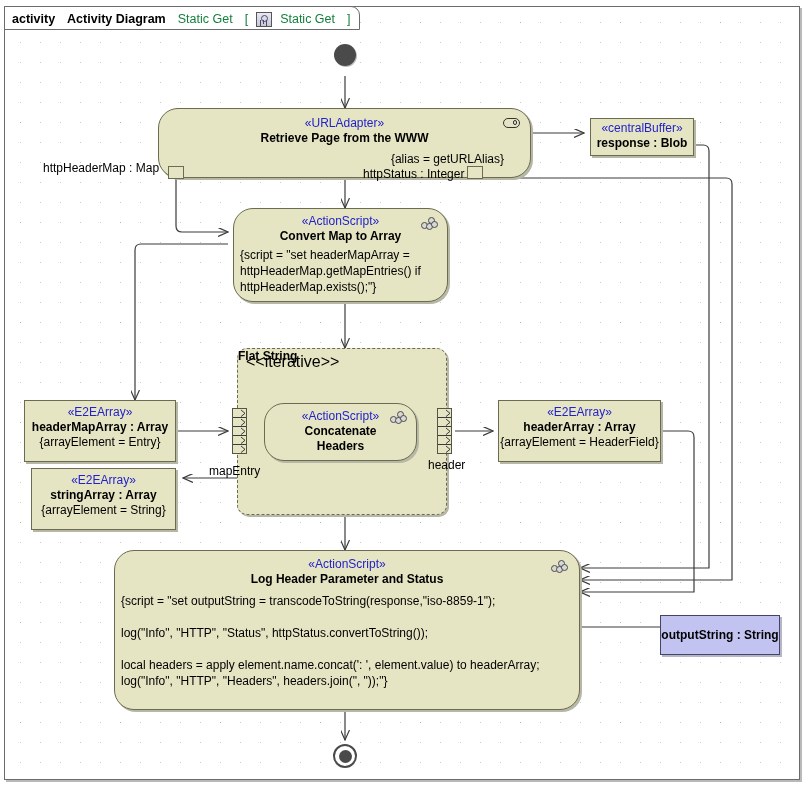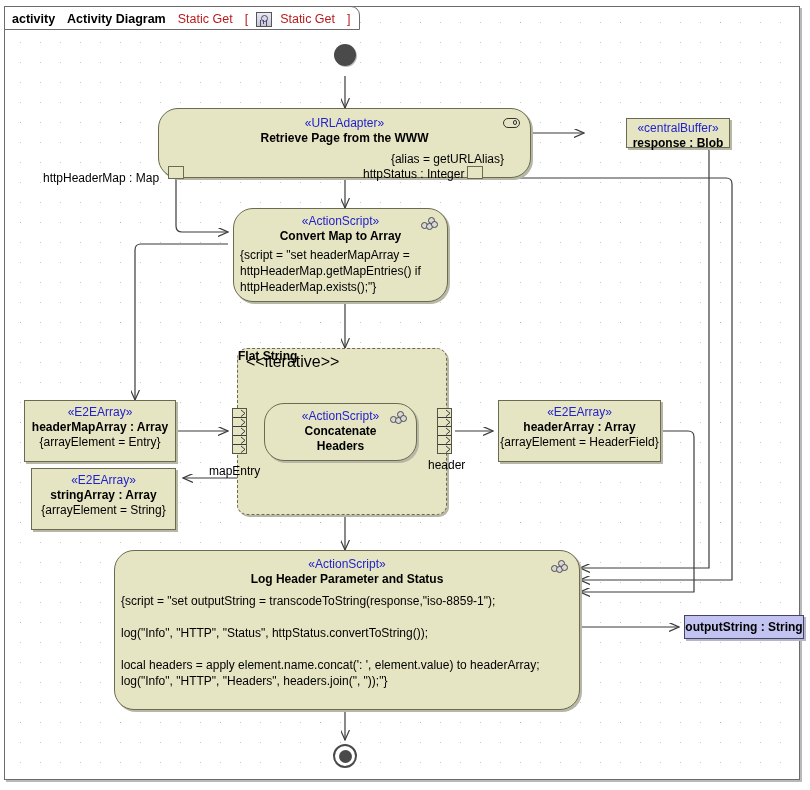--- a/index.html
+++ b/index.html
@@ -32,21 +32,21 @@
     border:1px solid #6b6b6b;
     border-top-right-radius:9px;
     box-sizing:border-box;
     padding:2px 8px 0 7px;
     display:flex;align-items:center;gap:4px;
     white-space:nowrap;
     z-index:6;
   }
   .t-kw{font-size:12.5px;font-weight:bold;color:#000;}
   .t-sp{display:inline-block;width:4px;}
-  .t-name{font-size:12.5px;color:#b91c1c;}
+  .t-name{font-size:12.5px;color:#15803d;}
   .t-icon{
     display:inline-block;width:14px;height:13px;margin:0 4px 0 4px;
     border:1px solid #555;background:linear-gradient(#e9e9f4,#c6c6d8);
     position:relative;vertical-align:middle;
   }
   .t-icon:before{
     content:"";position:absolute;left:4px;top:2px;width:5px;height:5px;
     border:1px solid #4a4a6a;border-radius:50%;
   }
   .t-icon:after{
@@ -198,25 +198,25 @@
   <div class="node act" style="left:158px;top:108px;width:373px;height:70px;">
     <div class="ic" style="right:9px;top:9px;">
       <div class="ic-pill"></div>
     </div>
     <div class="ster" style="margin-top:7px;">«URLAdapter»</div>
     <div class="nm">Retrieve Page from the WWW</div>
     <div class="prop" style="text-align:right;padding-right:26px;margin-top:6px;margin-left:11px;">{alias = getURLAlias}</div>
   </div>
 
   <div class="pin" style="left:168px;top:166px;"></div>
-  <div class="pinlabel" style="left:43px;top:171px;">httpHeaderMap : Map</div>
+  <div class="pinlabel" style="left:43px;top:161px;">httpHeaderMap : Map</div>
   <div class="pin" style="left:467px;top:166px;"></div>
   <div class="pinlabel" style="left:363px;top:167px;">httpStatus : Integer</div>
 
-  <div class="node buf" style="left:590px;top:118px;width:104px;height:30px;margin-left:36px;">
+  <div class="node buf" style="left:590px;top:118px;width:104px;height:38px;">
     <div class="ster" style="margin-top:2px;">«centralBuffer»</div>
     <div class="nm">response : Blob</div>
   </div>
 
   <div class="node act" style="left:233px;top:208px;width:215px;height:94px;">
     <div class="ic" style="right:8px;top:8px;">
       <div class="ic-script">
           <i></i>
           <i></i>
           <i></i>
@@ -317,20 +317,20 @@
     <div style="padding:6px 8px 0 6px;">
       <div class="scriptline">{script = "set outputString = transcodeToString(response,"iso-8859-1");</div>
       <div class="scriptline" style="height:16px;"></div>
       <div class="scriptline">log("Info", "HTTP", "Status", httpStatus.convertToString());</div>
       <div class="scriptline" style="height:16px;"></div>
       <div class="scriptline">local headers = apply element.name.concat(': ', element.value) to headerArray;</div>
       <div class="scriptline">log("Info", "HTTP", "Headers", headers.join(", "));"}</div>
     </div>
   </div>
 
-  <div class="outnode" style="left:684px;top:615px;width:120px;height:24px;">
+  <div class="outnode" style="left:660px;top:615px;width:120px;height:40px;">
     <span>outputString : String</span>
   </div>
 
   <div class="final-outer" style="left:333px;top:744px;"></div>
   <div class="final-inner" style="left:338.5px;top:749.5px;"></div>
 
 </div>
 
 </body></html>

